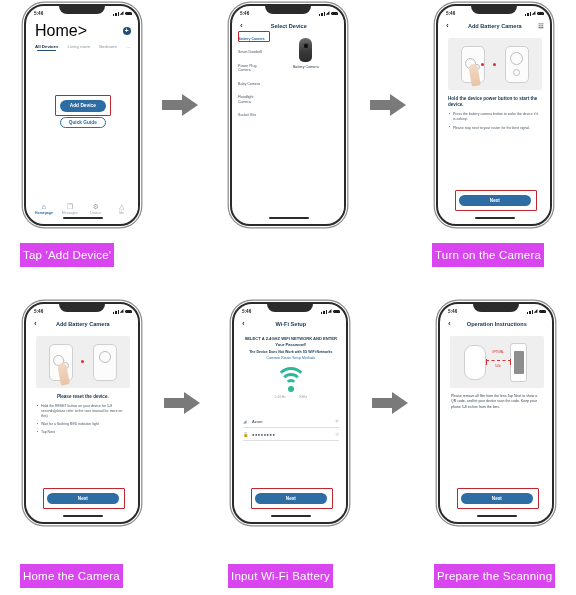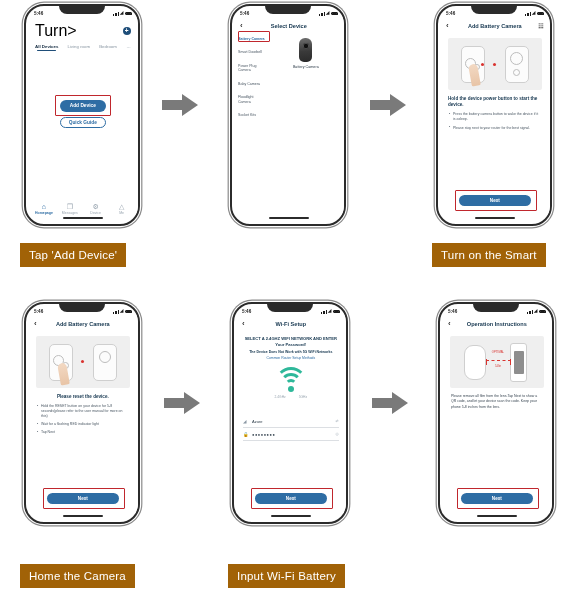--- a/index.html
+++ b/index.html
@@ -36,25 +36,25 @@
   .arrow-1 { left: 160px; }
   .arrow-2 { left: 368px; }
   .row2 .arrow-1 { left: 162px; }
   .row2 .arrow-2 { left: 370px; }
 
   
   .caption {
     position: absolute;
     left: 18px;
     top: 243px;
-    background: #a16207;
+    background: #d946ef;
     color: #ffffff;
     font-size: 11.5px;
     letter-spacing: 0.2px;
-    padding: 6px 9px;
+    padding: 6px 3px;
     white-space: nowrap;
     display: inline-block;
   }
   .row2 .caption { top: 266px; }
 
   
   .phone {
     position: absolute;
     left: 22px; top: 4px;
     width: 116px; height: 222px;
@@ -376,21 +376,21 @@
                   <i></i>
                 </span>
               <span class="wifi-s">◢</span>
               <span class="batt">
                   <i></i>
                 </span>
             </span>
           </div>
           <div class="home-title">
             <div>
-              <span>Turn</span><span>&gt;</span>
+              <span>Home</span><span>&gt;</span>
             </div>
             <div class="plus">+</div>
           </div>
           <div class="tabs">
             <span class="tab-active">All Devices</span>
             <span>Living room</span>
             <span>Bedroom</span>
             <span class="tab-more">...</span>
           </div>
           <div class="cta-wrap">
@@ -517,21 +517,21 @@
             <li>Press the battery camera button to wake the device if it is asleep.</li>
             <li>Please stay next to your router for the best signal.</li>
           </ul>
           <div class="nextwrap">
             <div class="btn-next">Next</div>
           </div>
           <div class="hl-box hl-next"></div>
           <div class="homebar"></div>
         </div>
       </div>
-      <div class="caption">Turn on the Smart</div>
+      <div class="caption">Turn on the Camera</div>
     </div>
   </div>
 
   <div class="row row2">
 
     <div class="cell cell-a">
       <div class="phone">
         <div class="notch"></div>
         <div class="screen">
           <div class="statusbar">
@@ -683,15 +683,16 @@
             <div class="dimlabel2">5-8in</div>
           </div>
           <div class="para">Please remove all film from the lens.Tap Next to show a QR code, and let your device scan the code. Keep your phone 5-8 inches from the lens.</div>
           <div class="nextwrap">
             <div class="btn-next">Next</div>
           </div>
           <div class="hl-box hl-next"></div>
           <div class="homebar"></div>
         </div>
       </div>
+      <div class="caption">Prepare the Scanning</div>
     </div>
   </div>
 </div>
 
 </body></html>

